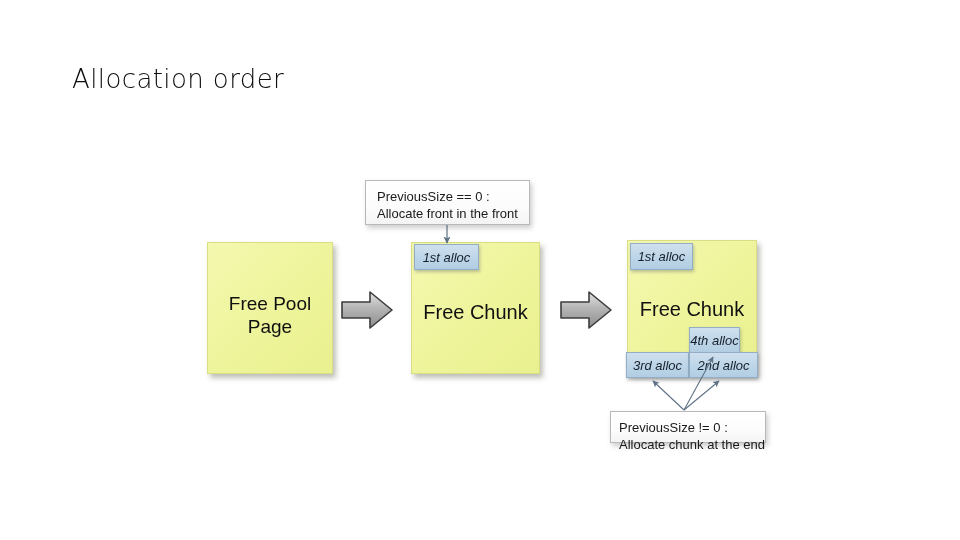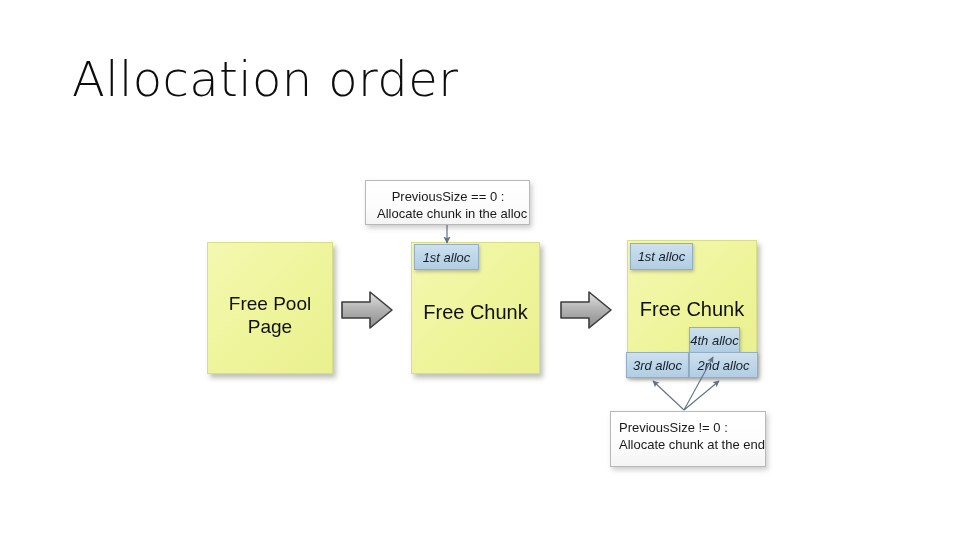--- a/index.html
+++ b/index.html
@@ -15,21 +15,21 @@
     font-family: "Liberation Sans", sans-serif;
   }
 
   
   #slide-title {
     position: absolute;
     left: 72px;
     top: 56px;
     font-family: "DejaVu Sans", sans-serif;
     font-weight: 300;
-    font-size: 48px;
+    font-size: 26px;
     line-height: 46px;
     letter-spacing: 0.4px;
     color: #0d0d0d;
     white-space: nowrap;
   }
 
   
   #diagram {
     position: absolute;
     left: 0;
@@ -106,22 +106,22 @@
     border: 1px solid #b8b8b8;
     box-shadow: 2px 3px 5px rgba(90, 90, 90, 0.30);
     box-sizing: border-box;
     padding: 7px 10px 8px 11px;
     color: #1a1a1a;
     font-size: 13px;
     line-height: 17px;
     font-family: "Liberation Sans", sans-serif;
     white-space: nowrap;
   }
-  #callout-front { left: 365px; top: 180px; width: 165px; height: 45px; text-align: center; }
-  #callout-end   { left: 610px; top: 411px; width: 156px; height: 56px; padding-left: 8px; }
+  #callout-front { left: 365px; top: 180px; width: 165px; height: 45px; }
+  #callout-end   { left: 610px; top: 411px; width: 156px; height: 32px; padding-left: 8px; }
   .callout-line { display: block; }
 
   
   #connectors {
     position: absolute;
     left: 0;
     top: 0;
     width: 960px;
     height: 540px;
     pointer-events: none;
@@ -199,21 +199,21 @@
 
     <line x1="684" y1="410" x2="653" y2="381" stroke="#5f7185" stroke-width="1.1" marker-end="url(#arrowHead)"></line>
 
     <line x1="684" y1="410" x2="719" y2="381" stroke="#5f7185" stroke-width="1.1" marker-end="url(#arrowHead)"></line>
 
     <line x1="684" y1="410" x2="713" y2="357" stroke="#5f7185" stroke-width="1.1" marker-end="url(#arrowHead)"></line>
   </svg>
 
   <div class="callout" id="callout-front">
     <span class="callout-line">PreviousSize == 0 :</span>
-    <span class="callout-line">Allocate chunk in the alloc</span>
+    <span class="callout-line">Allocate front in the front</span>
   </div>
 
   <div class="callout" id="callout-end">
     <span class="callout-line">PreviousSize != 0 :</span>
     <span class="callout-line">Allocate chunk at the end</span>
   </div>
 
 </div>
 
 </body></html>

